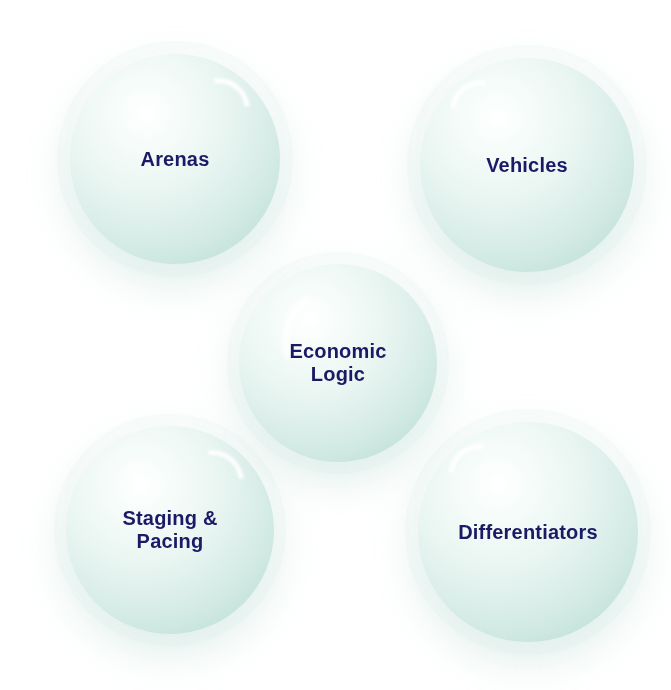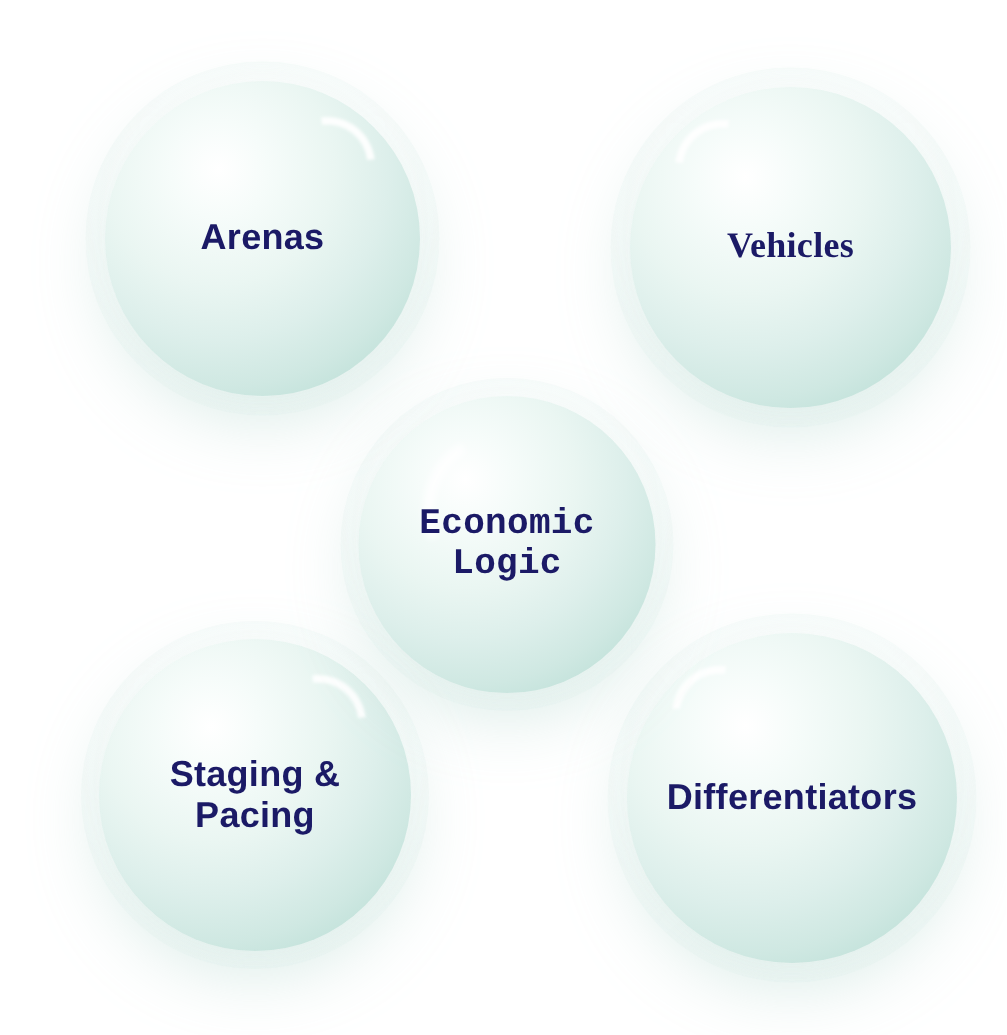--- a/index.html
+++ b/index.html
@@ -64,33 +64,33 @@
     width: 64px; height: 78px;
     border: 7px solid transparent;
     border-left-color: rgba(255, 255, 255, 0.85);
     transform: rotate(18deg);
     filter: blur(2px);
   }
   .label {
     position: relative;
     z-index: 2;
     color: #1b1a66;
-    font-size: 24px;
+    font-size: 20px;
     font-weight: 700;
     line-height: 1.14;
     letter-spacing: 0.2px;
   }
   
   .sphere-arenas          { left: 70px;  top: 54px;  width: 210px; height: 210px; }
-  .sphere-vehicles        { left: 420px; top: 58px;  width: 214px; height: 214px; font-family: Liberation Serif, serif; }
+  .sphere-vehicles        { left: 420px; top: 58px;  width: 214px; height: 214px; }
   .sphere-economic-logic  { left: 239px; top: 264px; width: 198px; height: 198px; z-index: 3; }
   .sphere-staging-pacing  { left: 66px;  top: 426px; width: 208px; height: 208px; }
   .sphere-differentiators { left: 418px; top: 422px; width: 220px; height: 220px; align-items: center; }
 
-  .sphere-economic-logic .label { max-width: 126px; font-family: Liberation Mono, monospace; }
+  .sphere-economic-logic .label { max-width: 126px; }
   .sphere-staging-pacing .label { max-width: 148px; text-align: center; }
 </style>
 </head>
 <body>
 
 <div class="canvas">
 
   <div class="sphere sphere-arenas">
     <span class="gloss gloss-right"></span>
     <span class="label">Arenas</span>

